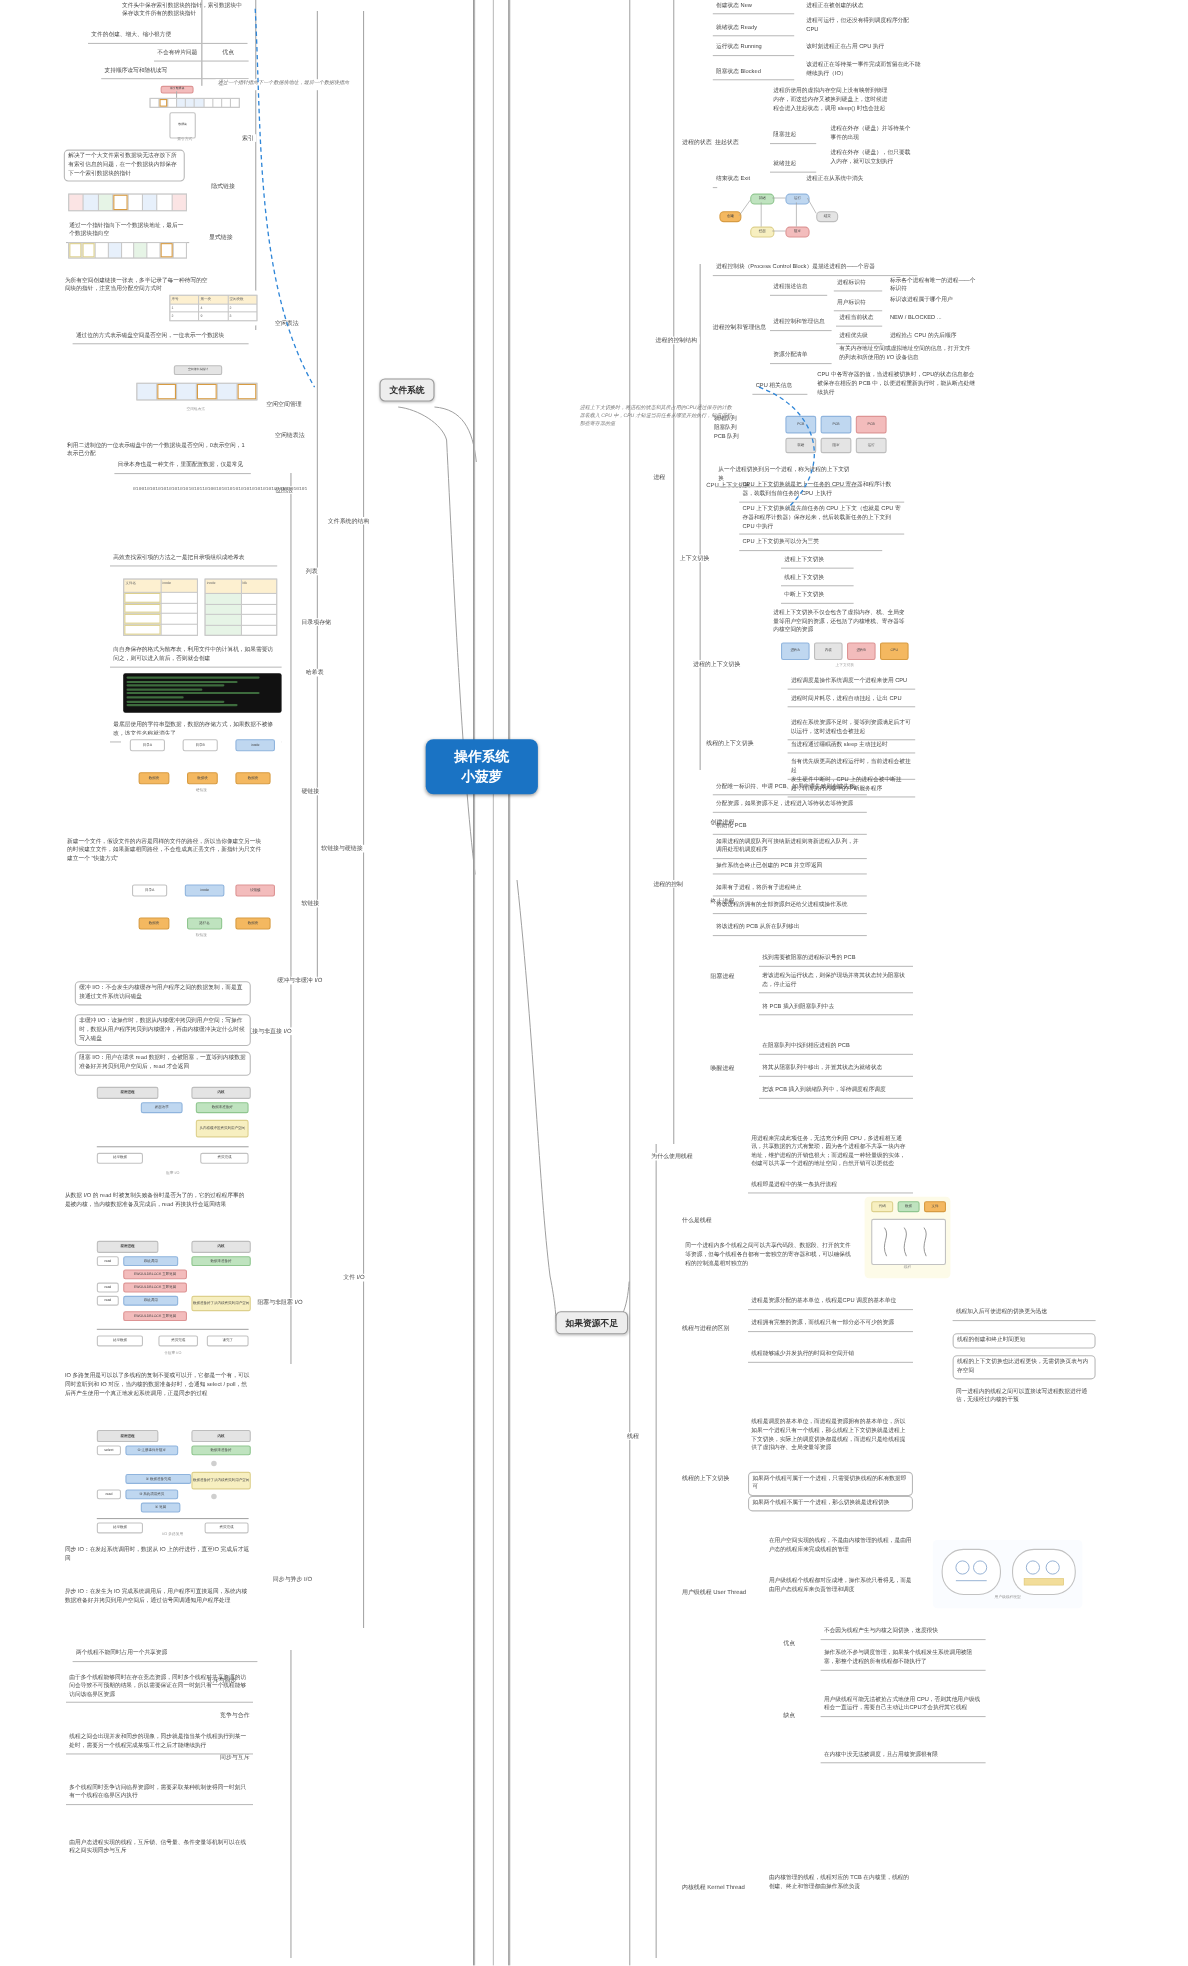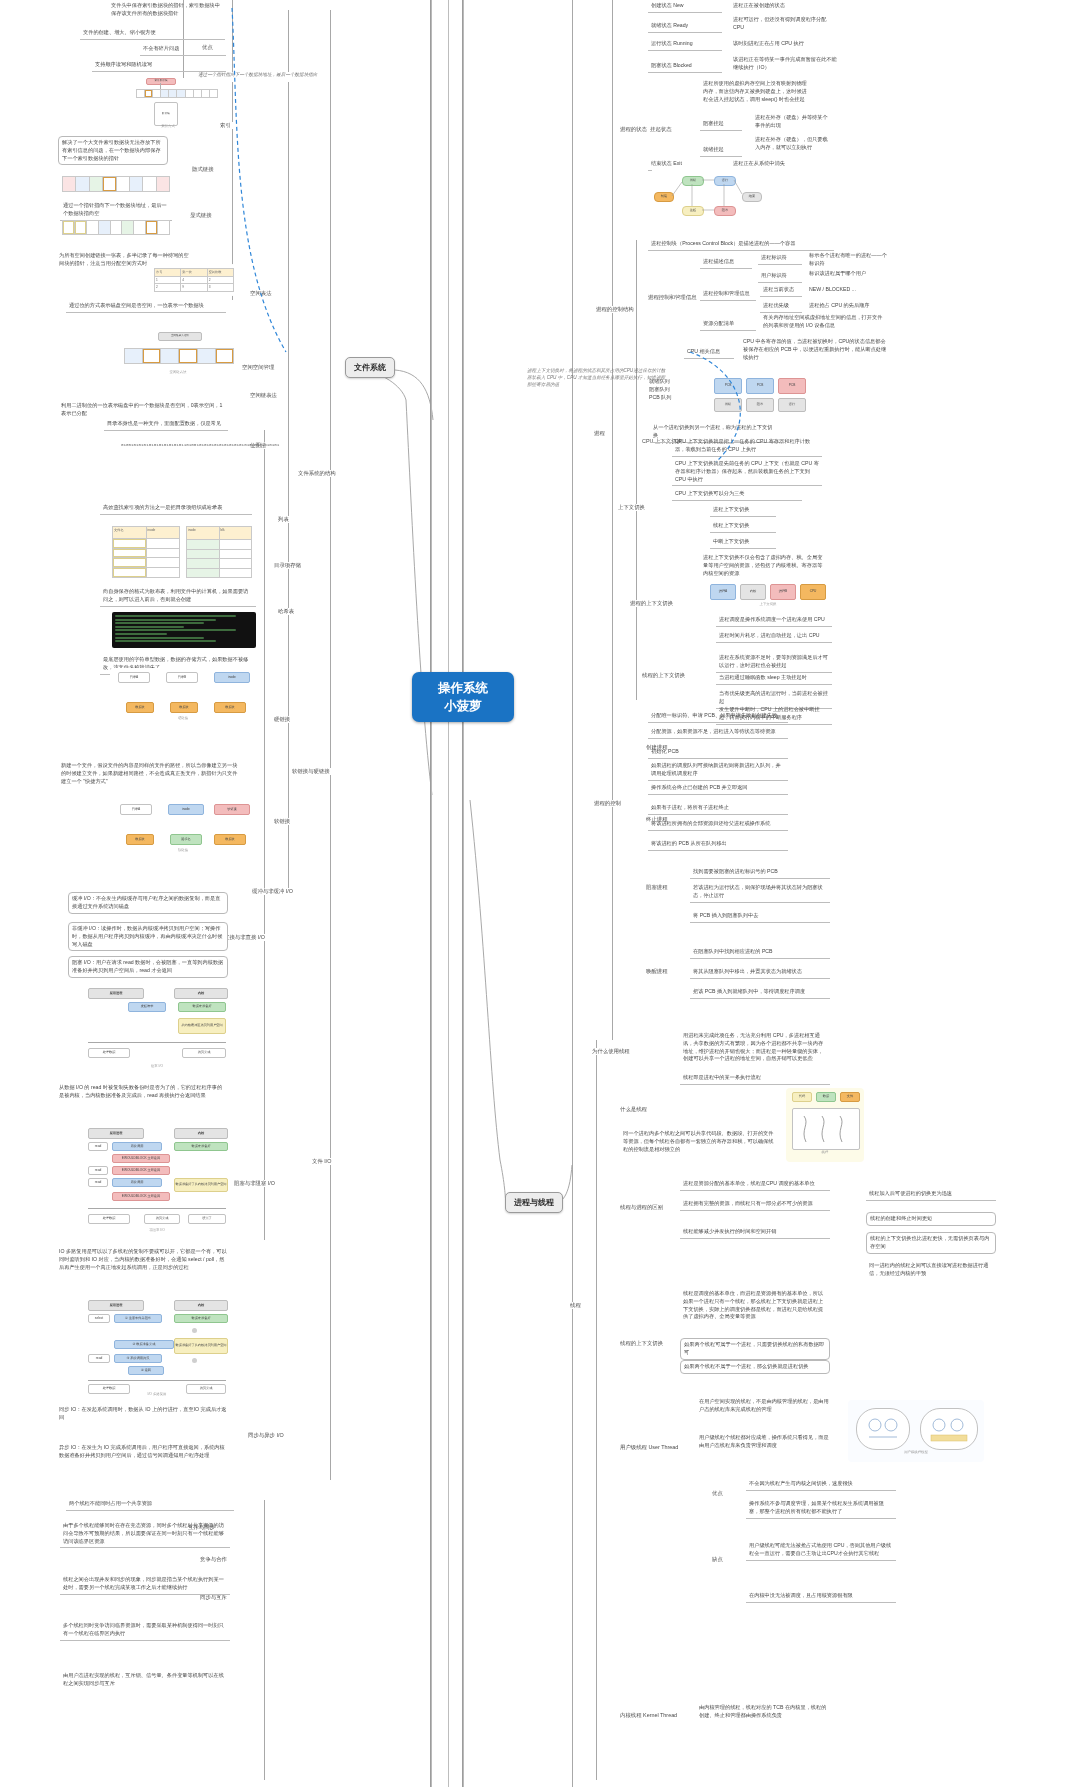--- a/index.html
+++ b/index.html
@@ -81,31 +81,31 @@
 
     <path class="dash" d="M232 8 C 238 120 232 260 286 352"></path>
 
     <path class="dash" d="M690 352 C 740 370 760 420 716 462"></path>
   </svg>
 
   <div class="trunk" style="left:430px;top:0;height:1787px;"></div>
   <div class="trunk" style="left:462px;top:0;height:1787px;"></div>
   <div class="ln vln" style="left:448px;top:0;height:1787px;background:#bdbdbd;"></div>
 
-  <div class="root" style="left:412px;top:672px;width:74px;text-align:center;">
+  <div class="root" style="left:387px;top:672px;width:74px;text-align:center;">
     <div>操作系统</div>
     <div>小菠萝</div>
   </div>
 
 
-  <div class="topic" style="left:345px;top:357px;">
+  <div class="topic" style="left:345px;top:344px;">
     <span>文件系统</span>
   </div>
   <div class="topic" style="left:505px;top:1192px;">
-    <span>进程与线程</span>
+    <span>如果资源不足</span>
   </div>
 
   <div class="ln vln" style="left:330px;top:10px;height:1470px;"></div>
   <div class="ln vln" style="left:288px;top:10px;height:880px;"></div>
   <div class="ln vln" style="left:232px;top:0;height:300px;"></div>
   <div class="ln vln" style="left:183px;top:0;height:130px;"></div>
   <div class="ln vln" style="left:264px;top:430px;height:810px;"></div>
 
   <div class="leaf" style="left:108px;top:0;width:116px;">文件头中保存索引数据块的指针，索引数据块中保存该文件所有的数据块指针</div>
   <div class="leaf underline" style="left:80px;top:27px;width:145px;">文件的创建、增大、缩小很方便</div>

